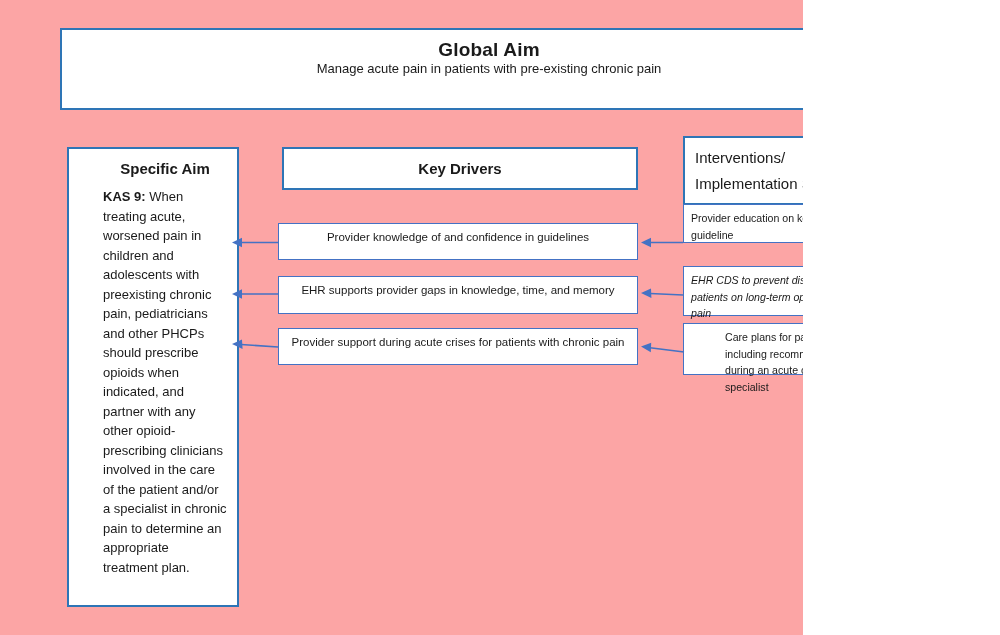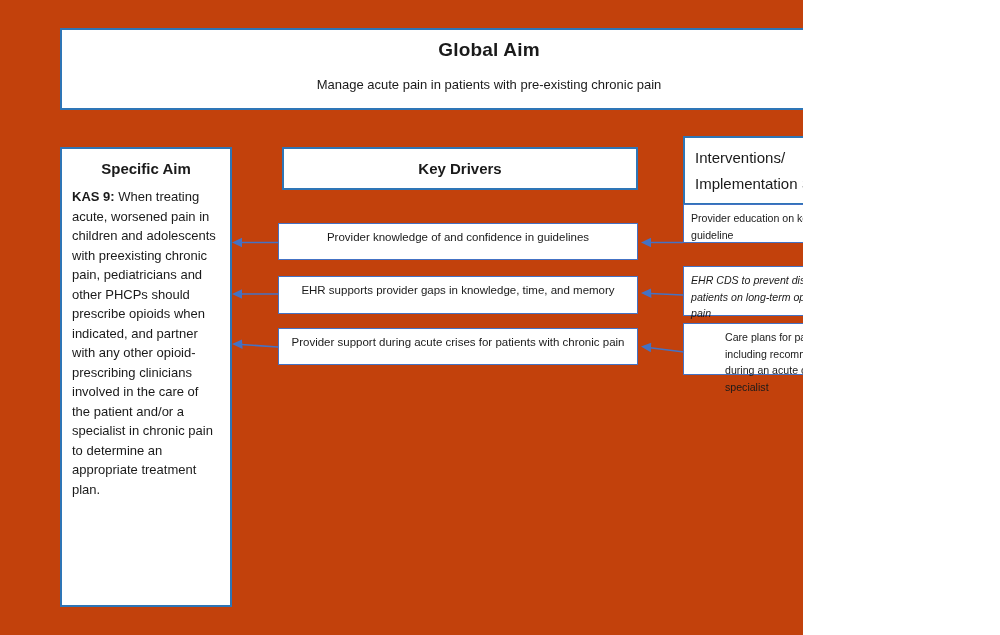--- a/index.html
+++ b/index.html
@@ -1,31 +1,31 @@
 <!DOCTYPE html>
 <html style="--outer-border: #2e75b6; --box-border: #4472c4; --arrow: #4472c4; --text: #1a1a1a;"><head>
 <meta charset="utf-8">
 <style>
   html,body{margin:0;padding:0;background:#ffffff;}
   #canvas{
-    position:relative;width:803px;height:635px;background:#c2410c;
+    position:relative;width:803px;height:635px;background:#fca5a5;
     font-family:"Liberation Sans",sans-serif;color:var(--text,#1a1a1a);
     overflow:hidden;
   }
   .box{position:absolute;background:#ffffff;box-sizing:border-box;}
   .outer{border:2px solid var(--outer-border,#2e75b6);}
   .inner{border:1.5px solid var(--box-border,#4472c4);}
 
   
   #global-aim{left:60px;top:28px;width:858px;height:82px;text-align:center;}
   #global-aim .title{font-size:19px;font-weight:bold;margin-top:9px;letter-spacing:.2px;}
-  #global-aim .subtitle{font-size:13px;margin-top:16px;}
+  #global-aim .subtitle{font-size:13px;}
 
   
-  #specific-aim{left:60px;top:147px;width:172px;height:460px;}
+  #specific-aim{left:67px;top:147px;width:172px;height:460px;padding-left:24px;}
   #specific-aim .title{font-size:15px;font-weight:bold;text-align:center;margin-top:11px;}
   #specific-aim .body{font-size:13px;line-height:19.5px;padding:0 10px;margin-top:10px;text-align:left;}
 
   
   #key-drivers-header{left:282px;top:147px;width:356px;height:43px;display:flex;align-items:center;justify-content:center;}
   #key-drivers-header .title{font-size:15px;font-weight:bold;}
   .driver-box{left:278px;width:360px;text-align:center;font-size:11.5px;padding-top:7px;}
   #driver-1{top:223px;height:37px;}
   #driver-2{top:276px;height:38px;}
   #driver-3{top:328px;height:37px;}

